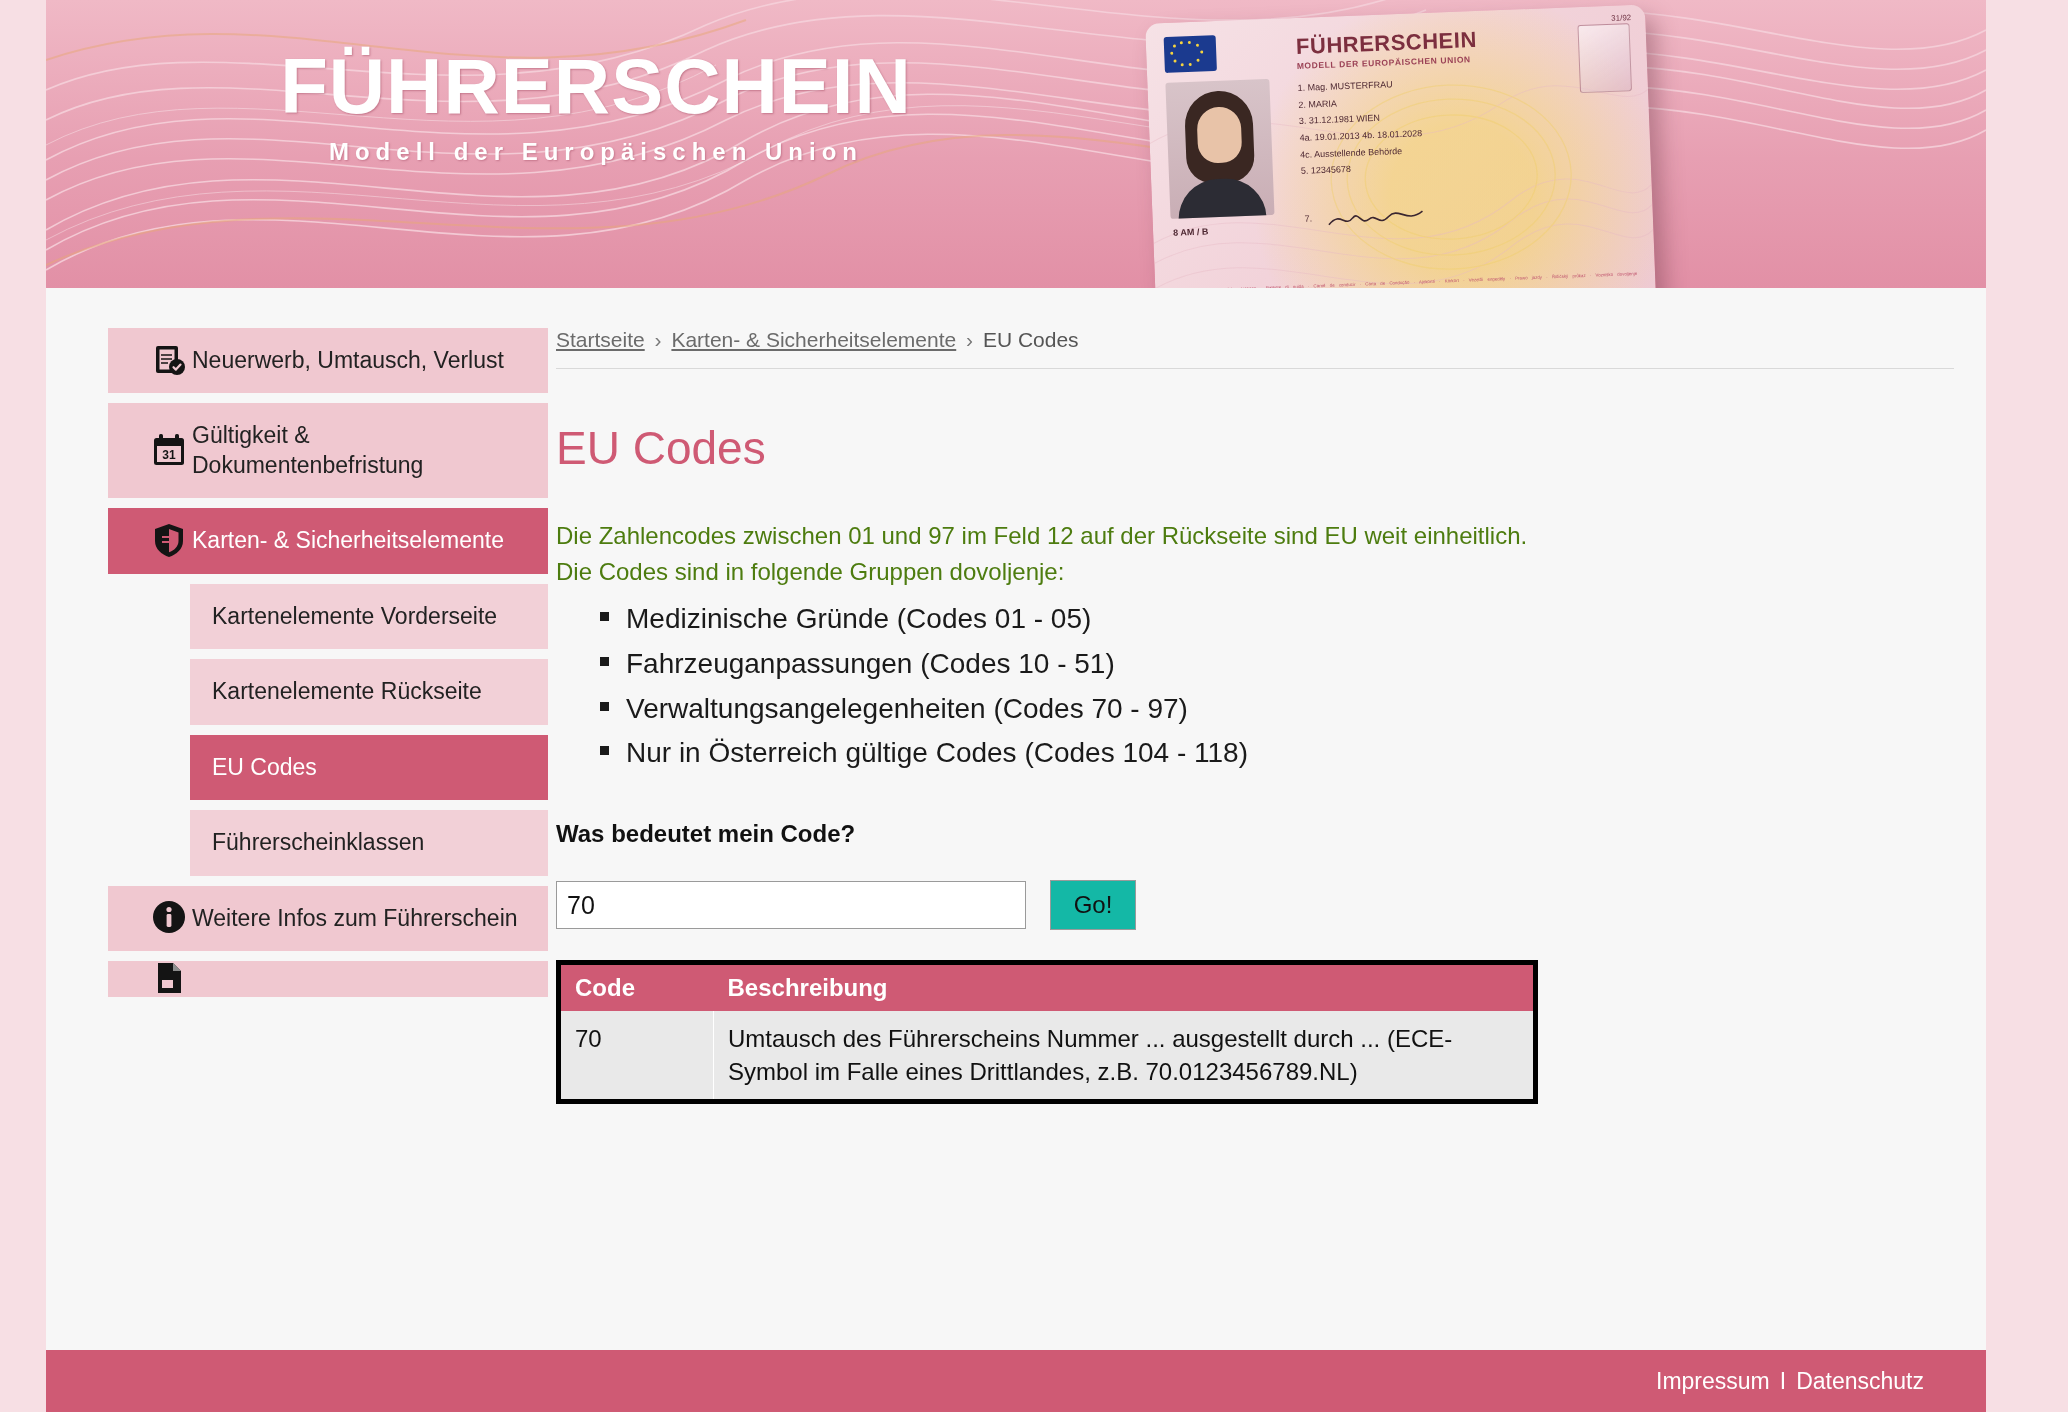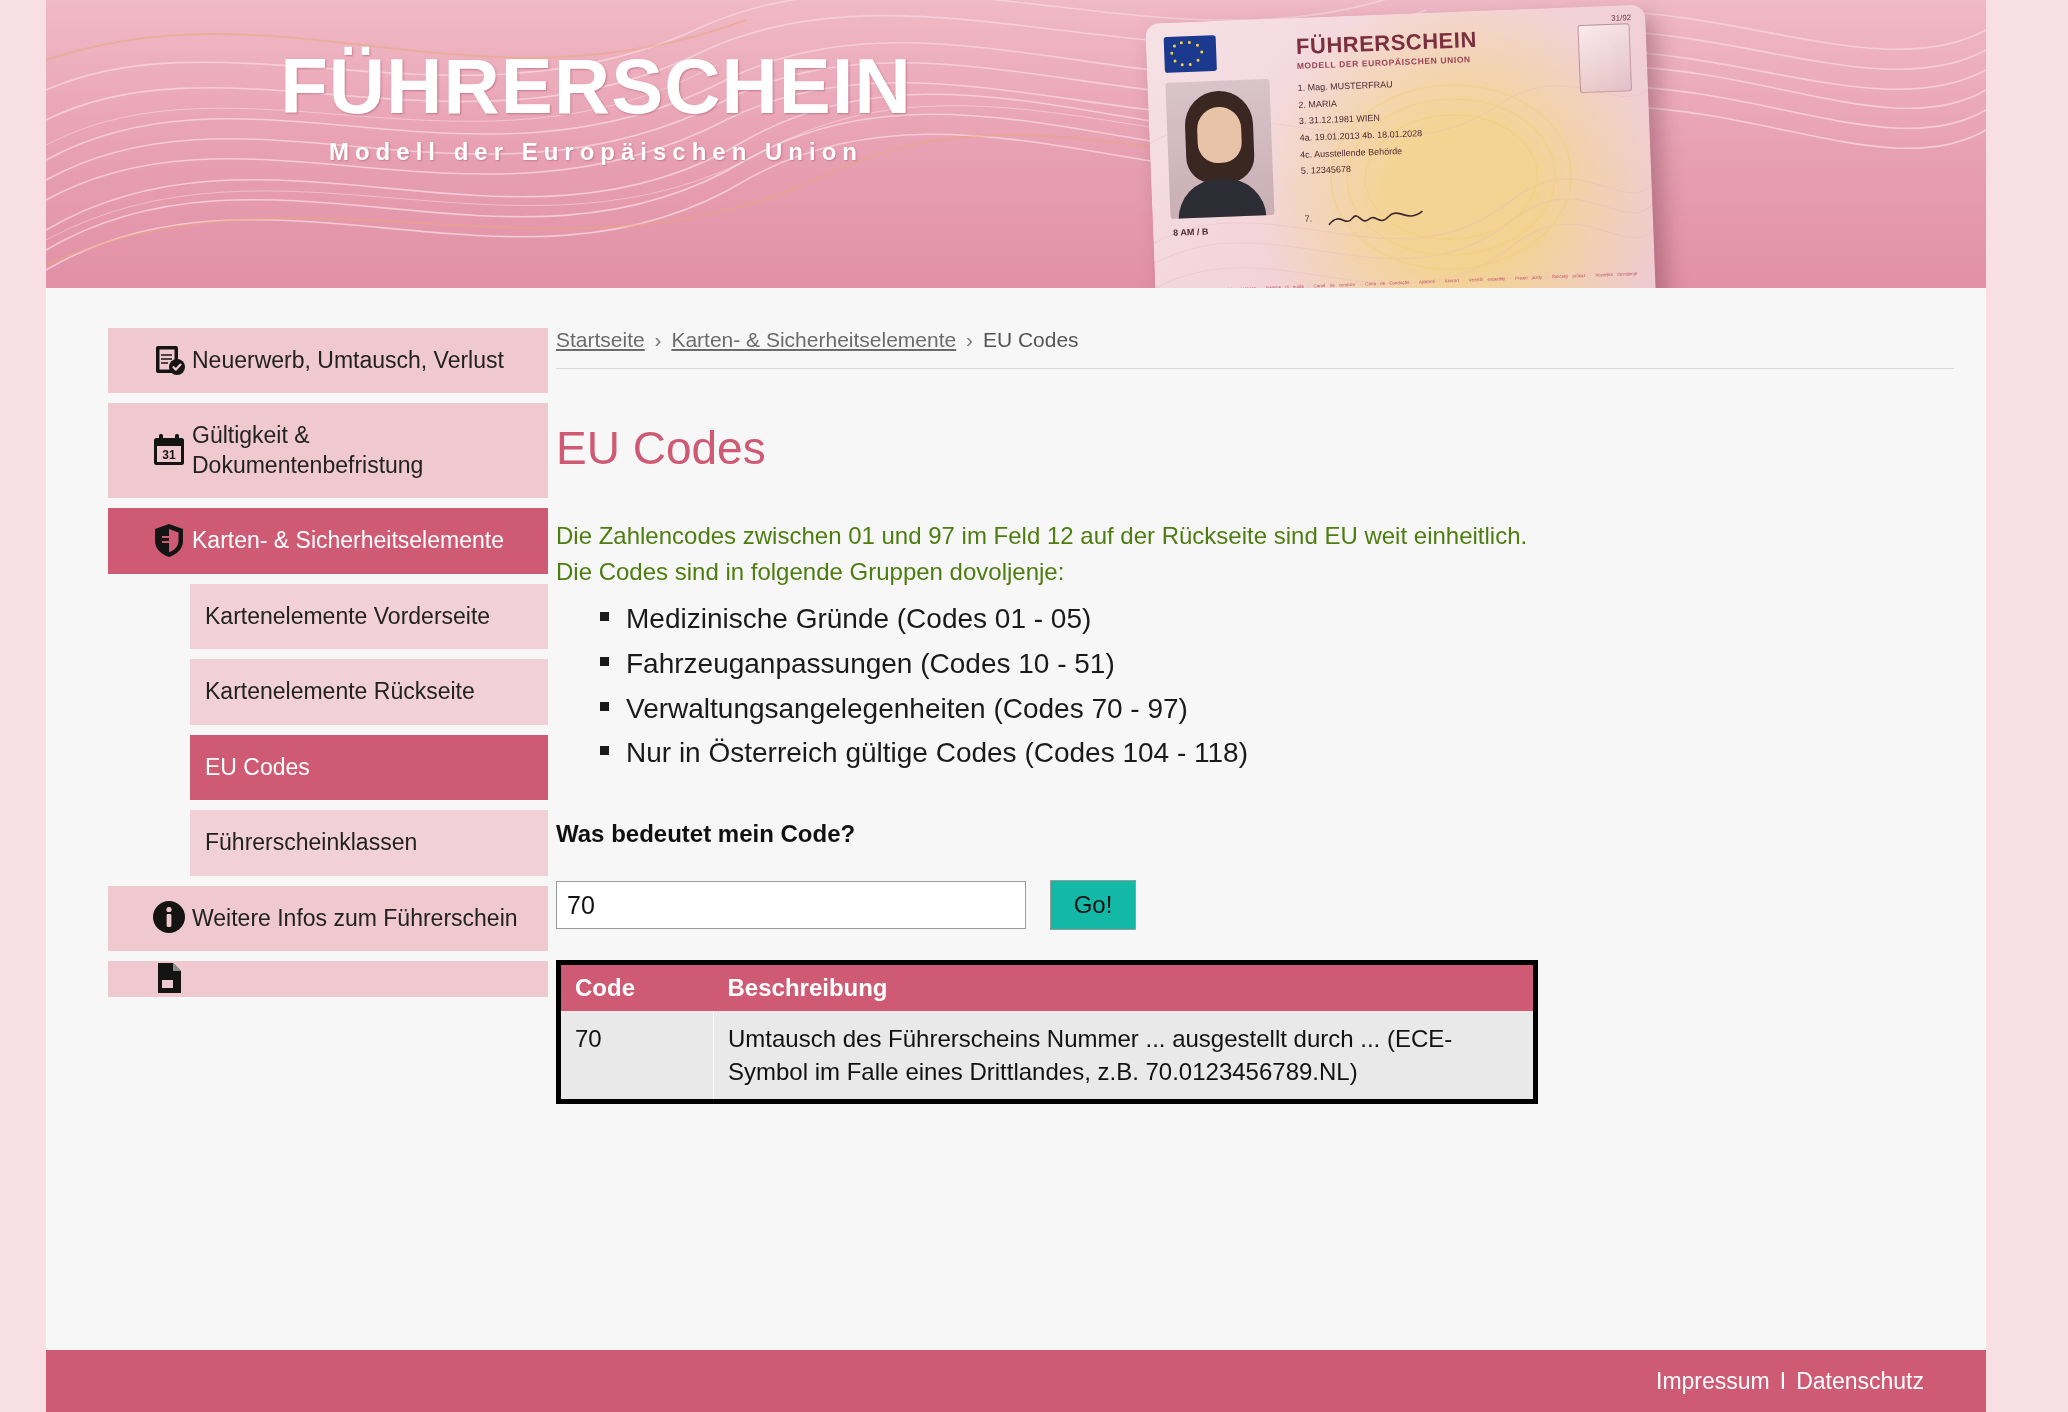--- a/index.html
+++ b/index.html
@@ -240,21 +240,21 @@
     height: 42px;
     display: flex;
     align-items: flex-start;
     justify-content: center;
   }
   .sub-item {
     width: 358px;
     margin-left: 82px;
     background: #f2d0d7;
     margin-bottom: 10px;
-    padding: 18px 16px 18px 15px;
+    padding: 18px 16px 18px 22px;
     font-size: 23px;
     color: #222;
     line-height: 1.28;
     cursor: pointer;
   }
   .sub-item.active {
     background: #cf5a74;
     color: #ffffff;
   }
 

